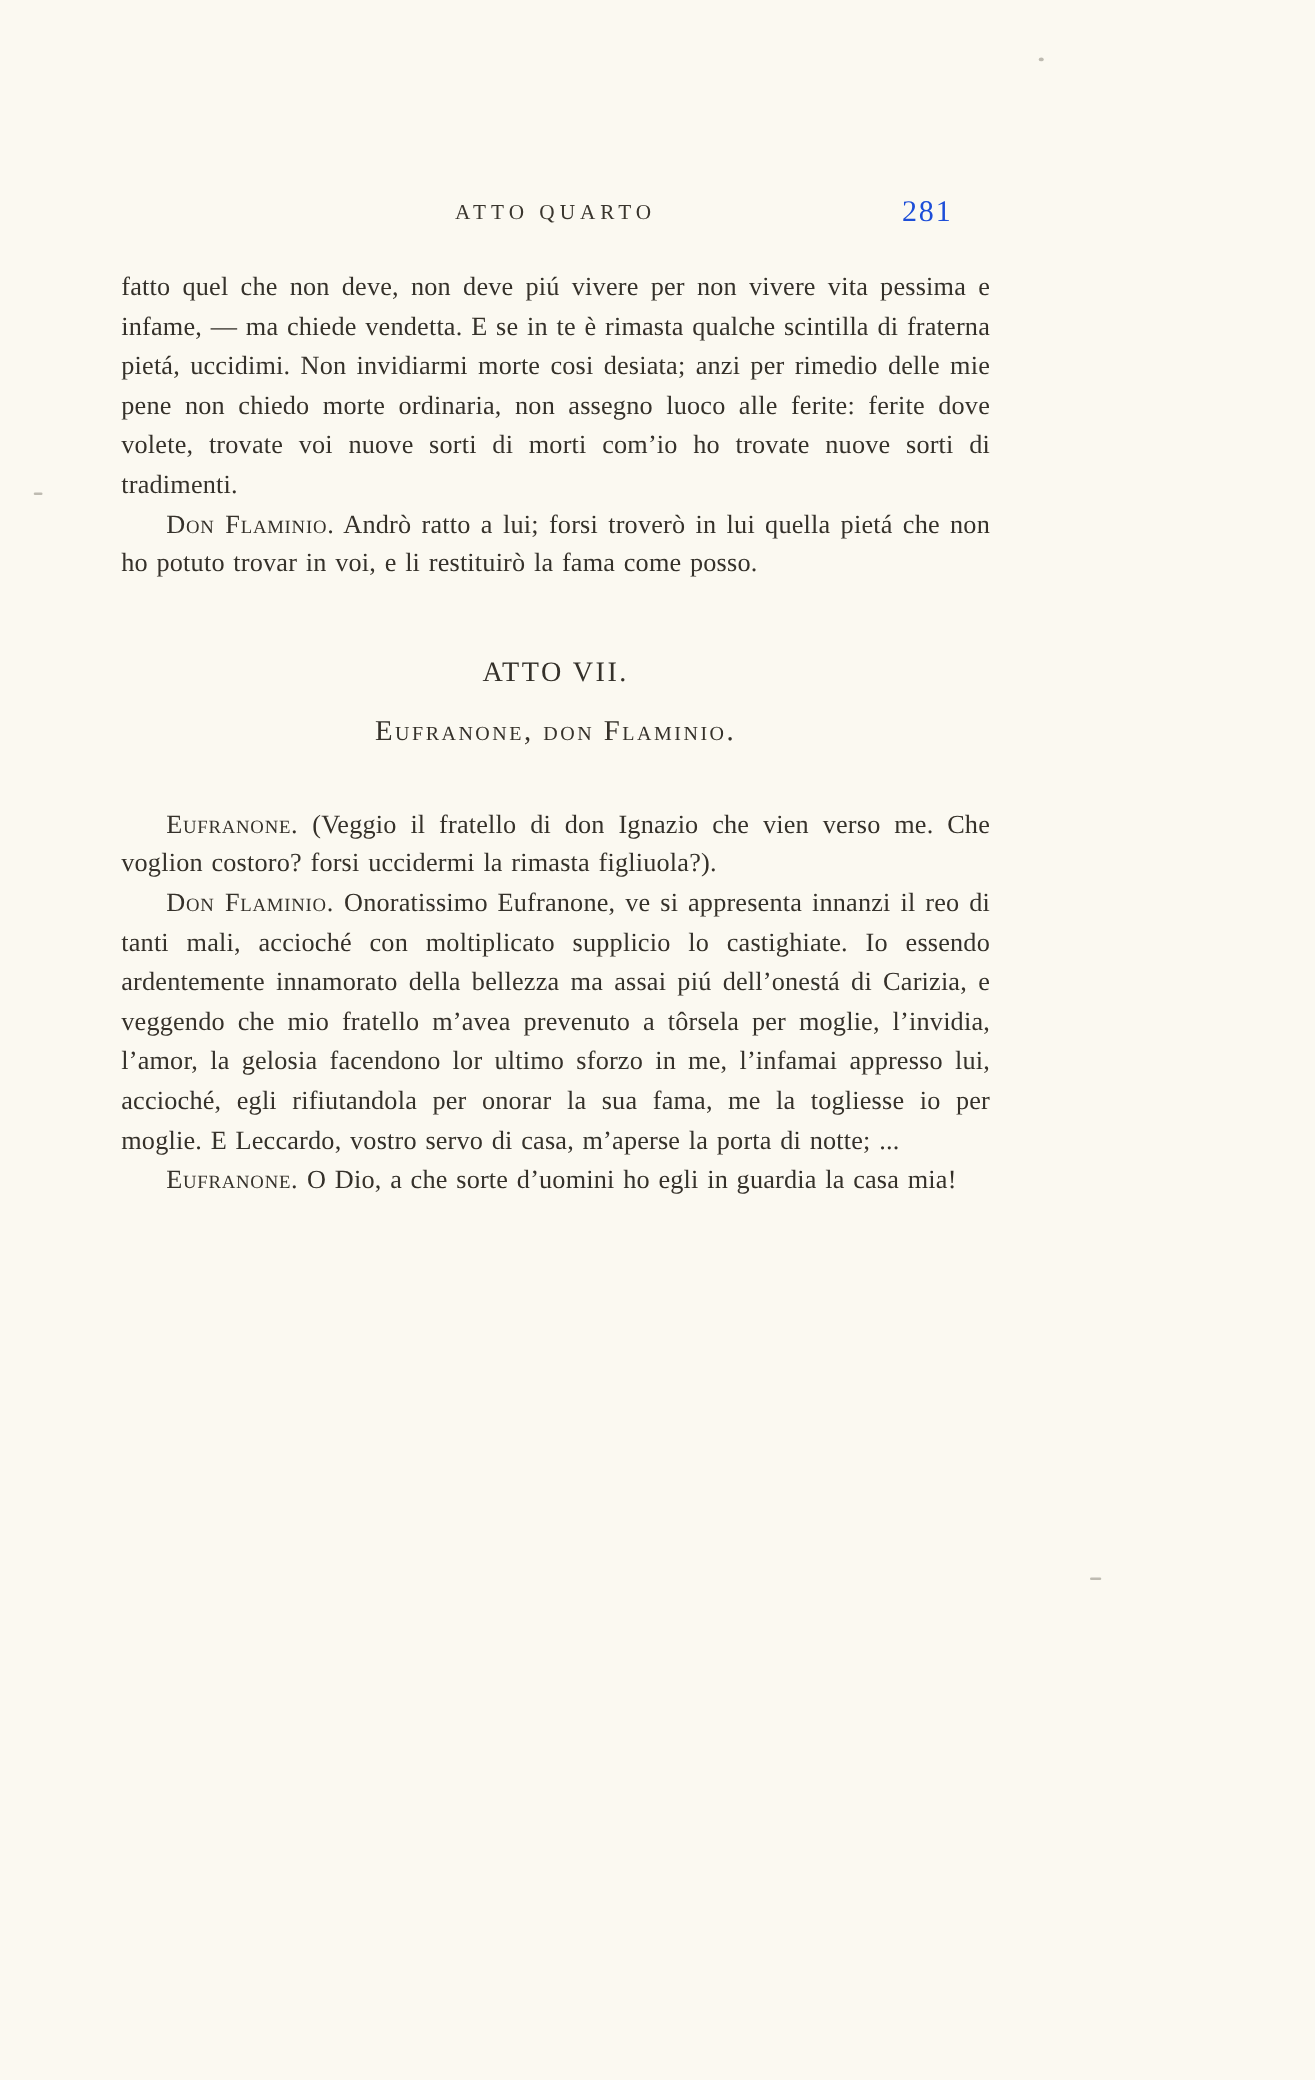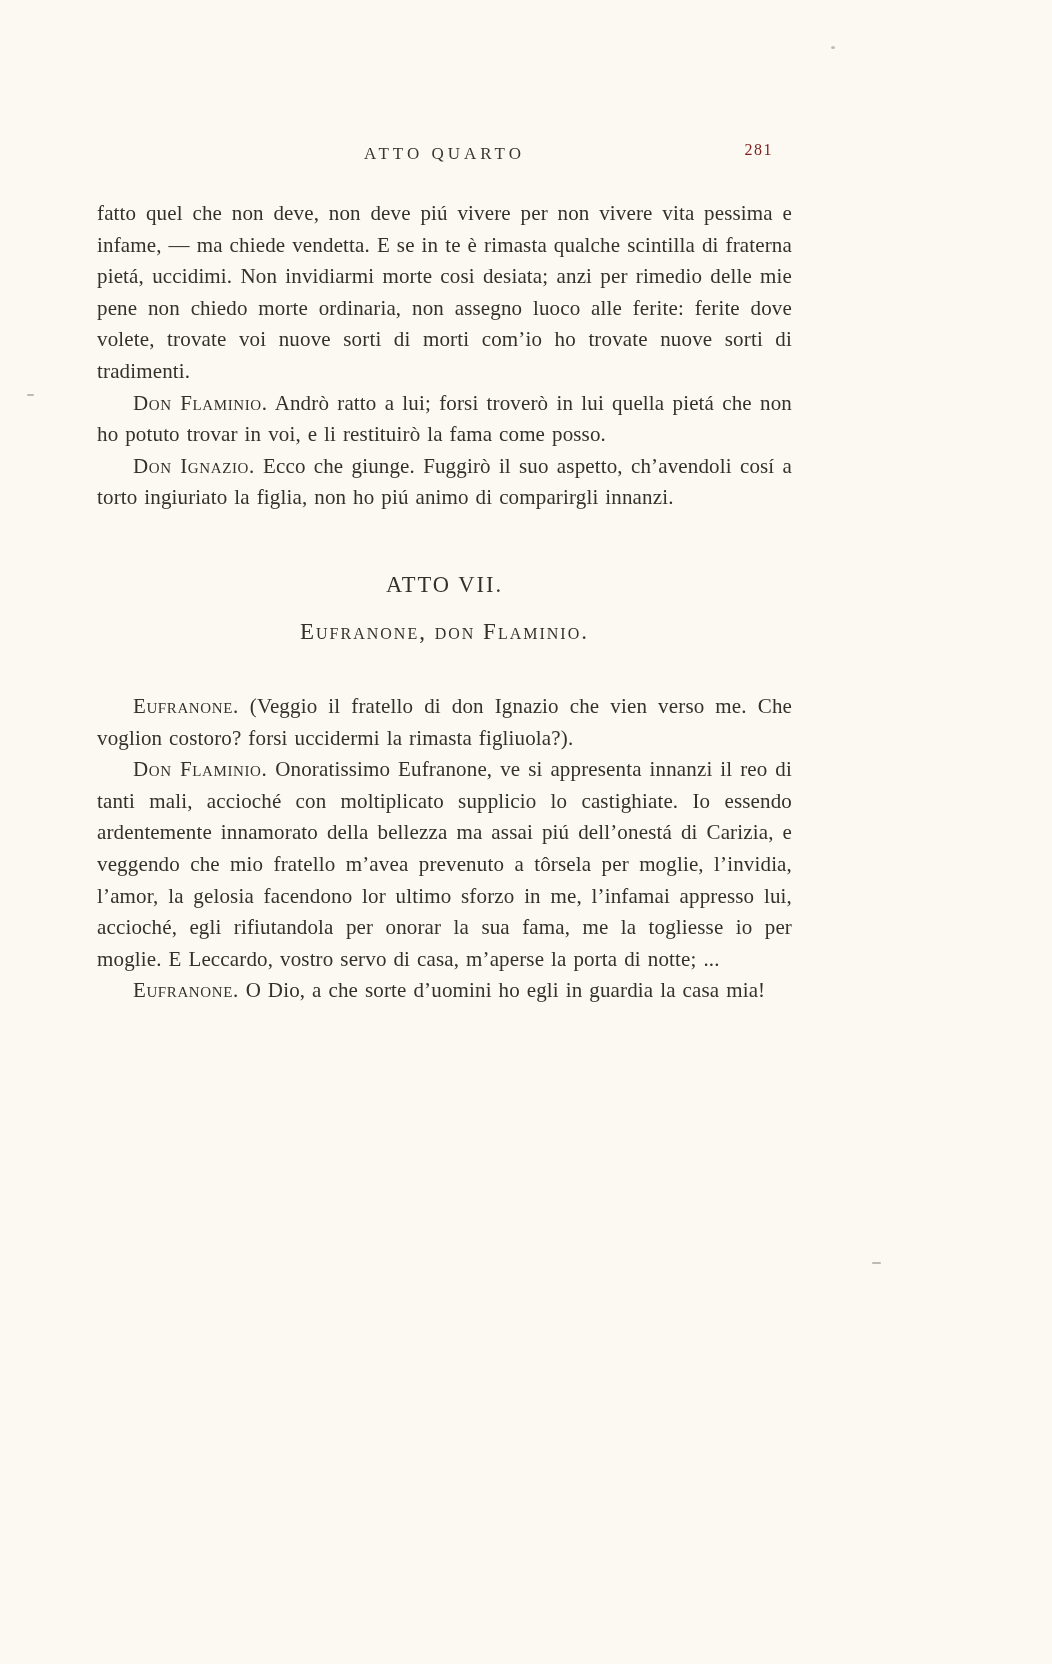--- a/index.html
+++ b/index.html
@@ -20,38 +20,39 @@
   .content {
     position: absolute;
     left: 97px;
     top: 140px;
     width: 695px;
   }
   .runhead {
     position: relative;
     height: 34px;
     margin-bottom: 24px;
+    margin-top: 16px;
   }
   .rh-title {
     position: absolute;
     left: 0;
     right: 0;
     top: 4px;
     text-align: center;
     font-size: 17px;
     letter-spacing: 4px;
     color: #3a362e;
   }
   .rh-pageno {
     position: absolute;
-    right: 19px;
+    right: 30px;
     top: 1px;
-    font-size: 16px;
+    font-size: 24px;
     letter-spacing: 1.5px;
-    color: #7f1d1d;
+    color: #1d4ed8;
   }
   .bodytext p {
     margin: 0;
     font-size: 21px;
     line-height: 31.6px;
     text-align: justify;
     word-spacing: 1.5px;
     letter-spacing: 0.15px;
     font-family: Liberation Serif, serif;
   }
@@ -109,21 +110,20 @@
       <div class="rh-pageno">281</div>
     </header>
 
     <main class="bodytext">
 
       <p><span>fatto quel che non deve, non deve piú vivere per non vivere vita pessima e infame, — ma chiede vendetta. E se in te è rimasta qualche scintilla di fraterna pietá, uccidimi. Non invidiarmi morte cosi desiata; anzi per rimedio delle mie pene non chiedo morte ordinaria, non assegno luoco alle ferite: ferite dove volete, trovate voi nuove sorti di morti com’io ho trovate nuove sorti di tradimenti.</span></p>
 
 
       <p class="speakerpara"><span class="speaker">Don Flaminio.</span> <span>Andrò ratto a lui; forsi troverò in lui quella pietá che non ho potuto trovar in voi, e li restituirò la fama come posso.</span></p>
 
-      <p class="speakerpara"><span class="speaker">Don Ignazio.</span> <span>Ecco che giunge. Fuggirò il suo aspetto, ch’avendoli cosí a torto ingiuriato la figlia, non ho piú animo di comparirgli innanzi.</span></p>
 
       <h2 class="scene-heading">ATTO VII.</h2>
 
       <div class="scene-chars">Eufranone, don Flaminio.</div>
 
       <p class="speakerpara after-scene"><span class="speaker">Eufranone.</span> <span>(Veggio il fratello di don Ignazio che vien verso me. Che voglion costoro? forsi uccidermi la rimasta figliuola?).</span></p>
 
       <p class="speakerpara"><span class="speaker">Don Flaminio.</span> <span>Onoratissimo Eufranone, ve si appresenta innanzi il reo di tanti mali, accioché con moltiplicato supplicio lo castighiate. Io essendo ardentemente innamorato della bellezza ma assai piú dell’onestá di Carizia, e veggendo che mio fratello m’avea prevenuto a tôrsela per moglie, l’invidia, l’amor, la gelosia facendono lor ultimo sforzo in me, l’infamai appresso lui, accioché, egli rifiutandola per onorar la sua fama, me la togliesse io per moglie. E Leccardo, vostro servo di casa, m’aperse la porta di notte; ...</span></p>
 
       <p class="speakerpara"><span class="speaker">Eufranone.</span> <span>O Dio, a che sorte d’uomini ho egli in guardia la casa mia!</span></p>

